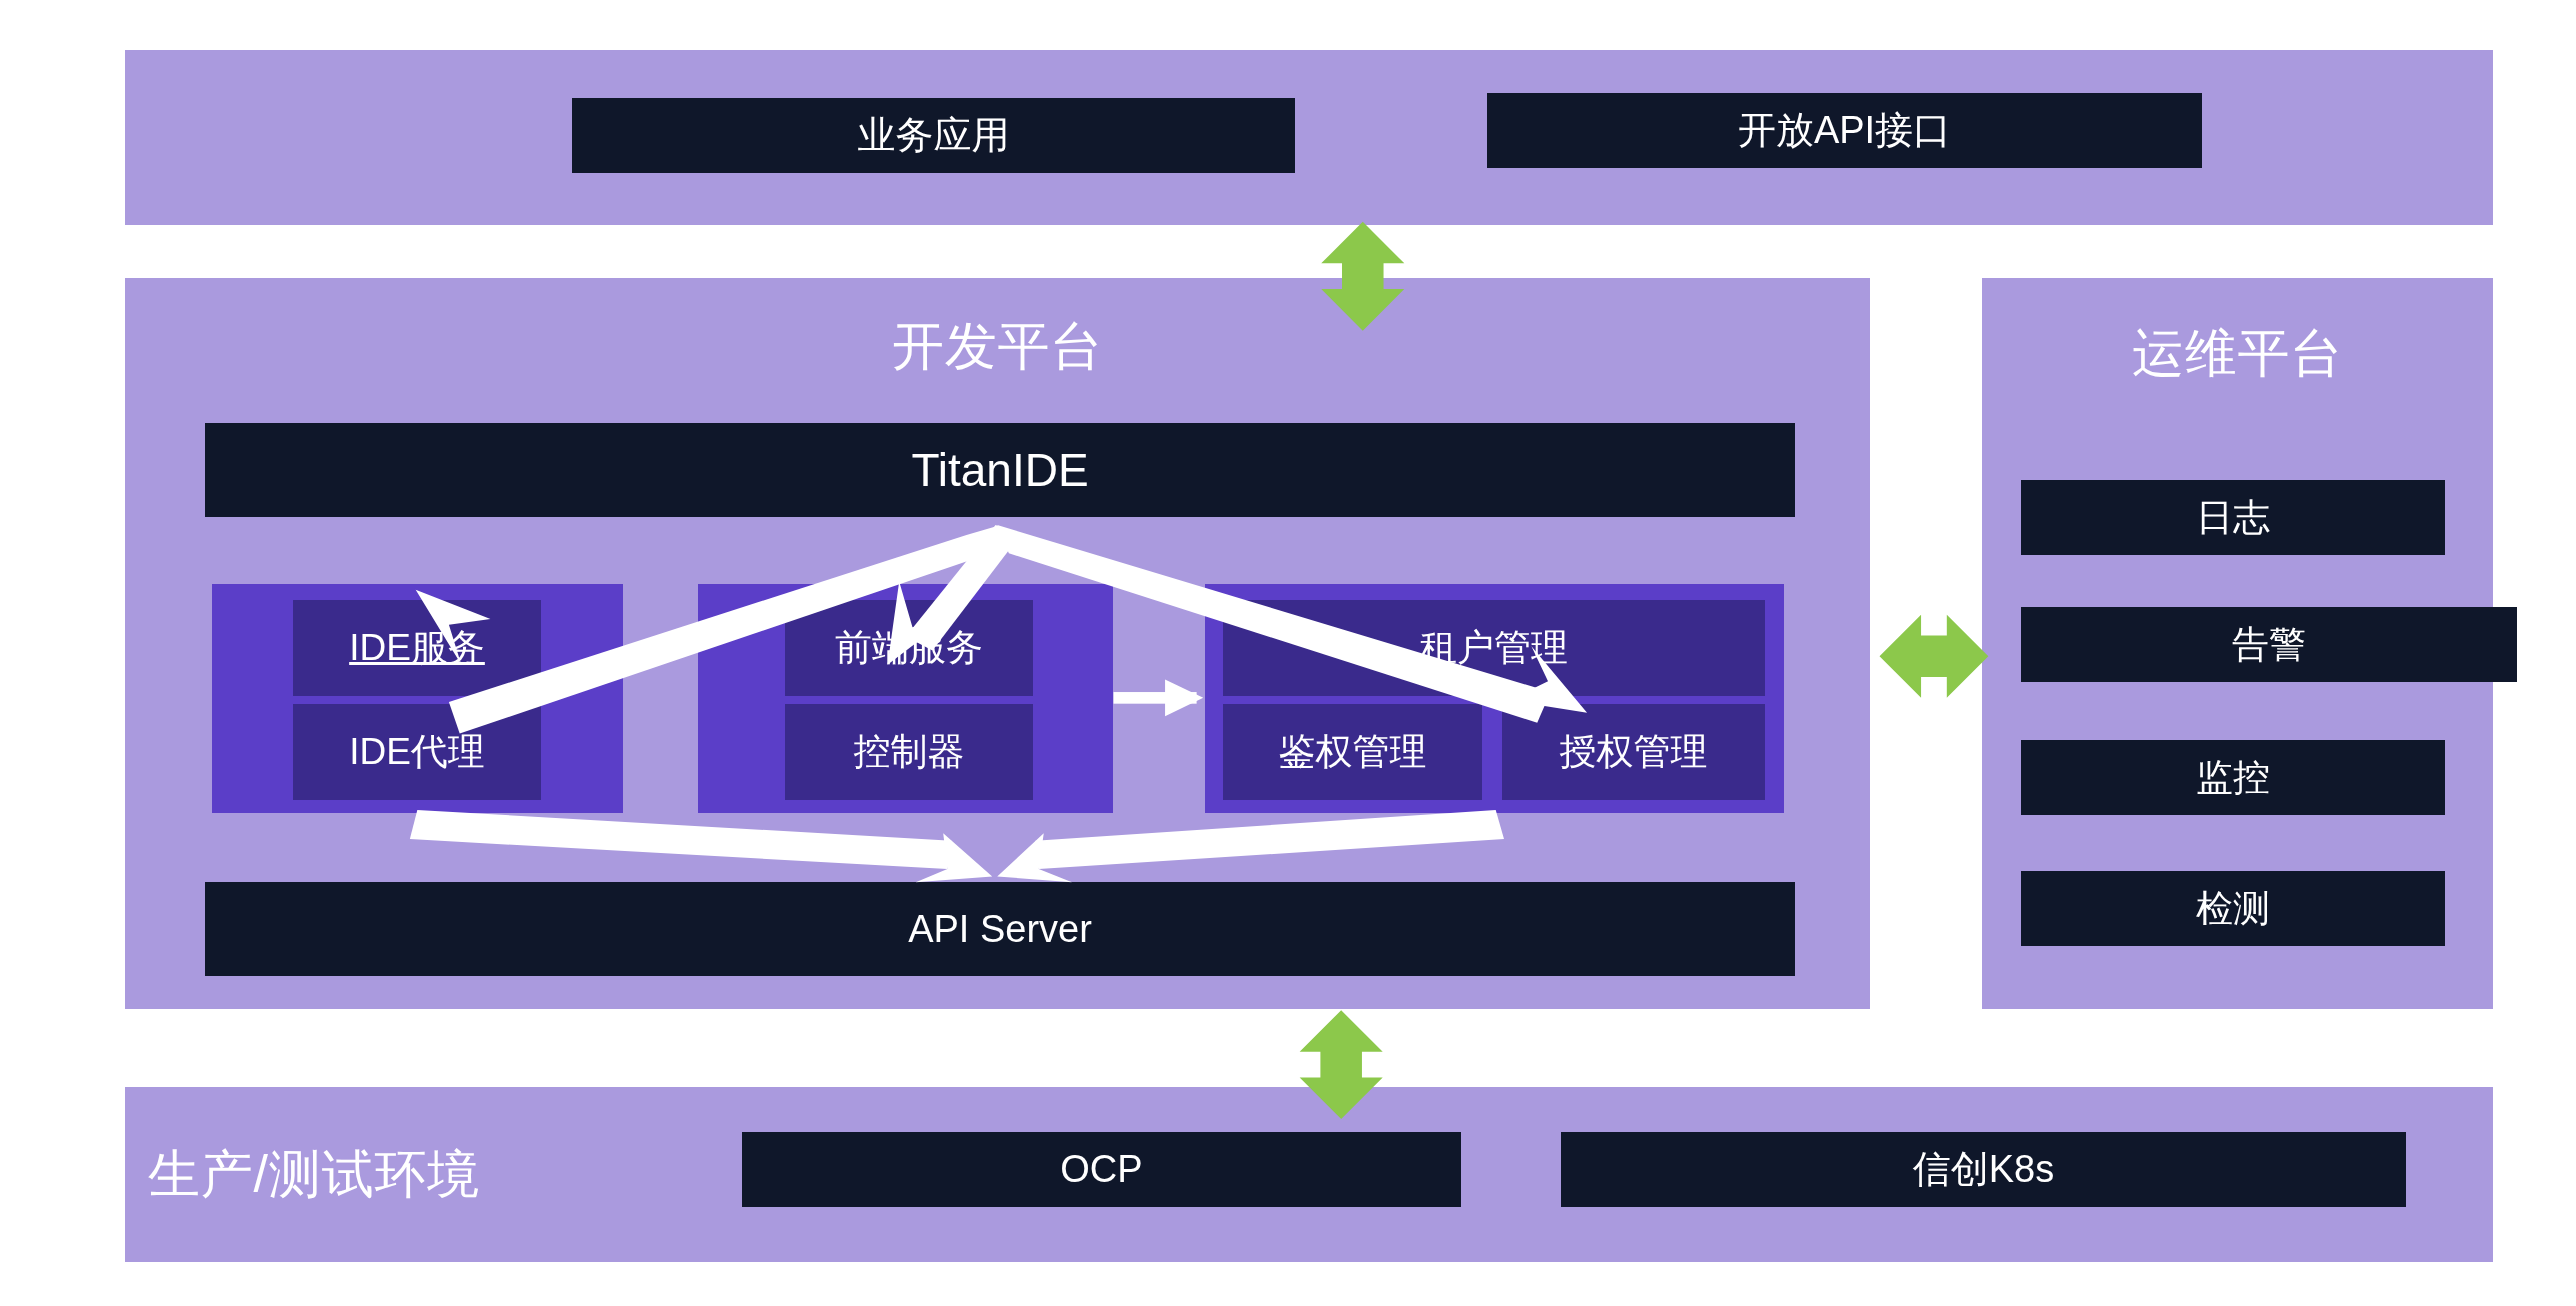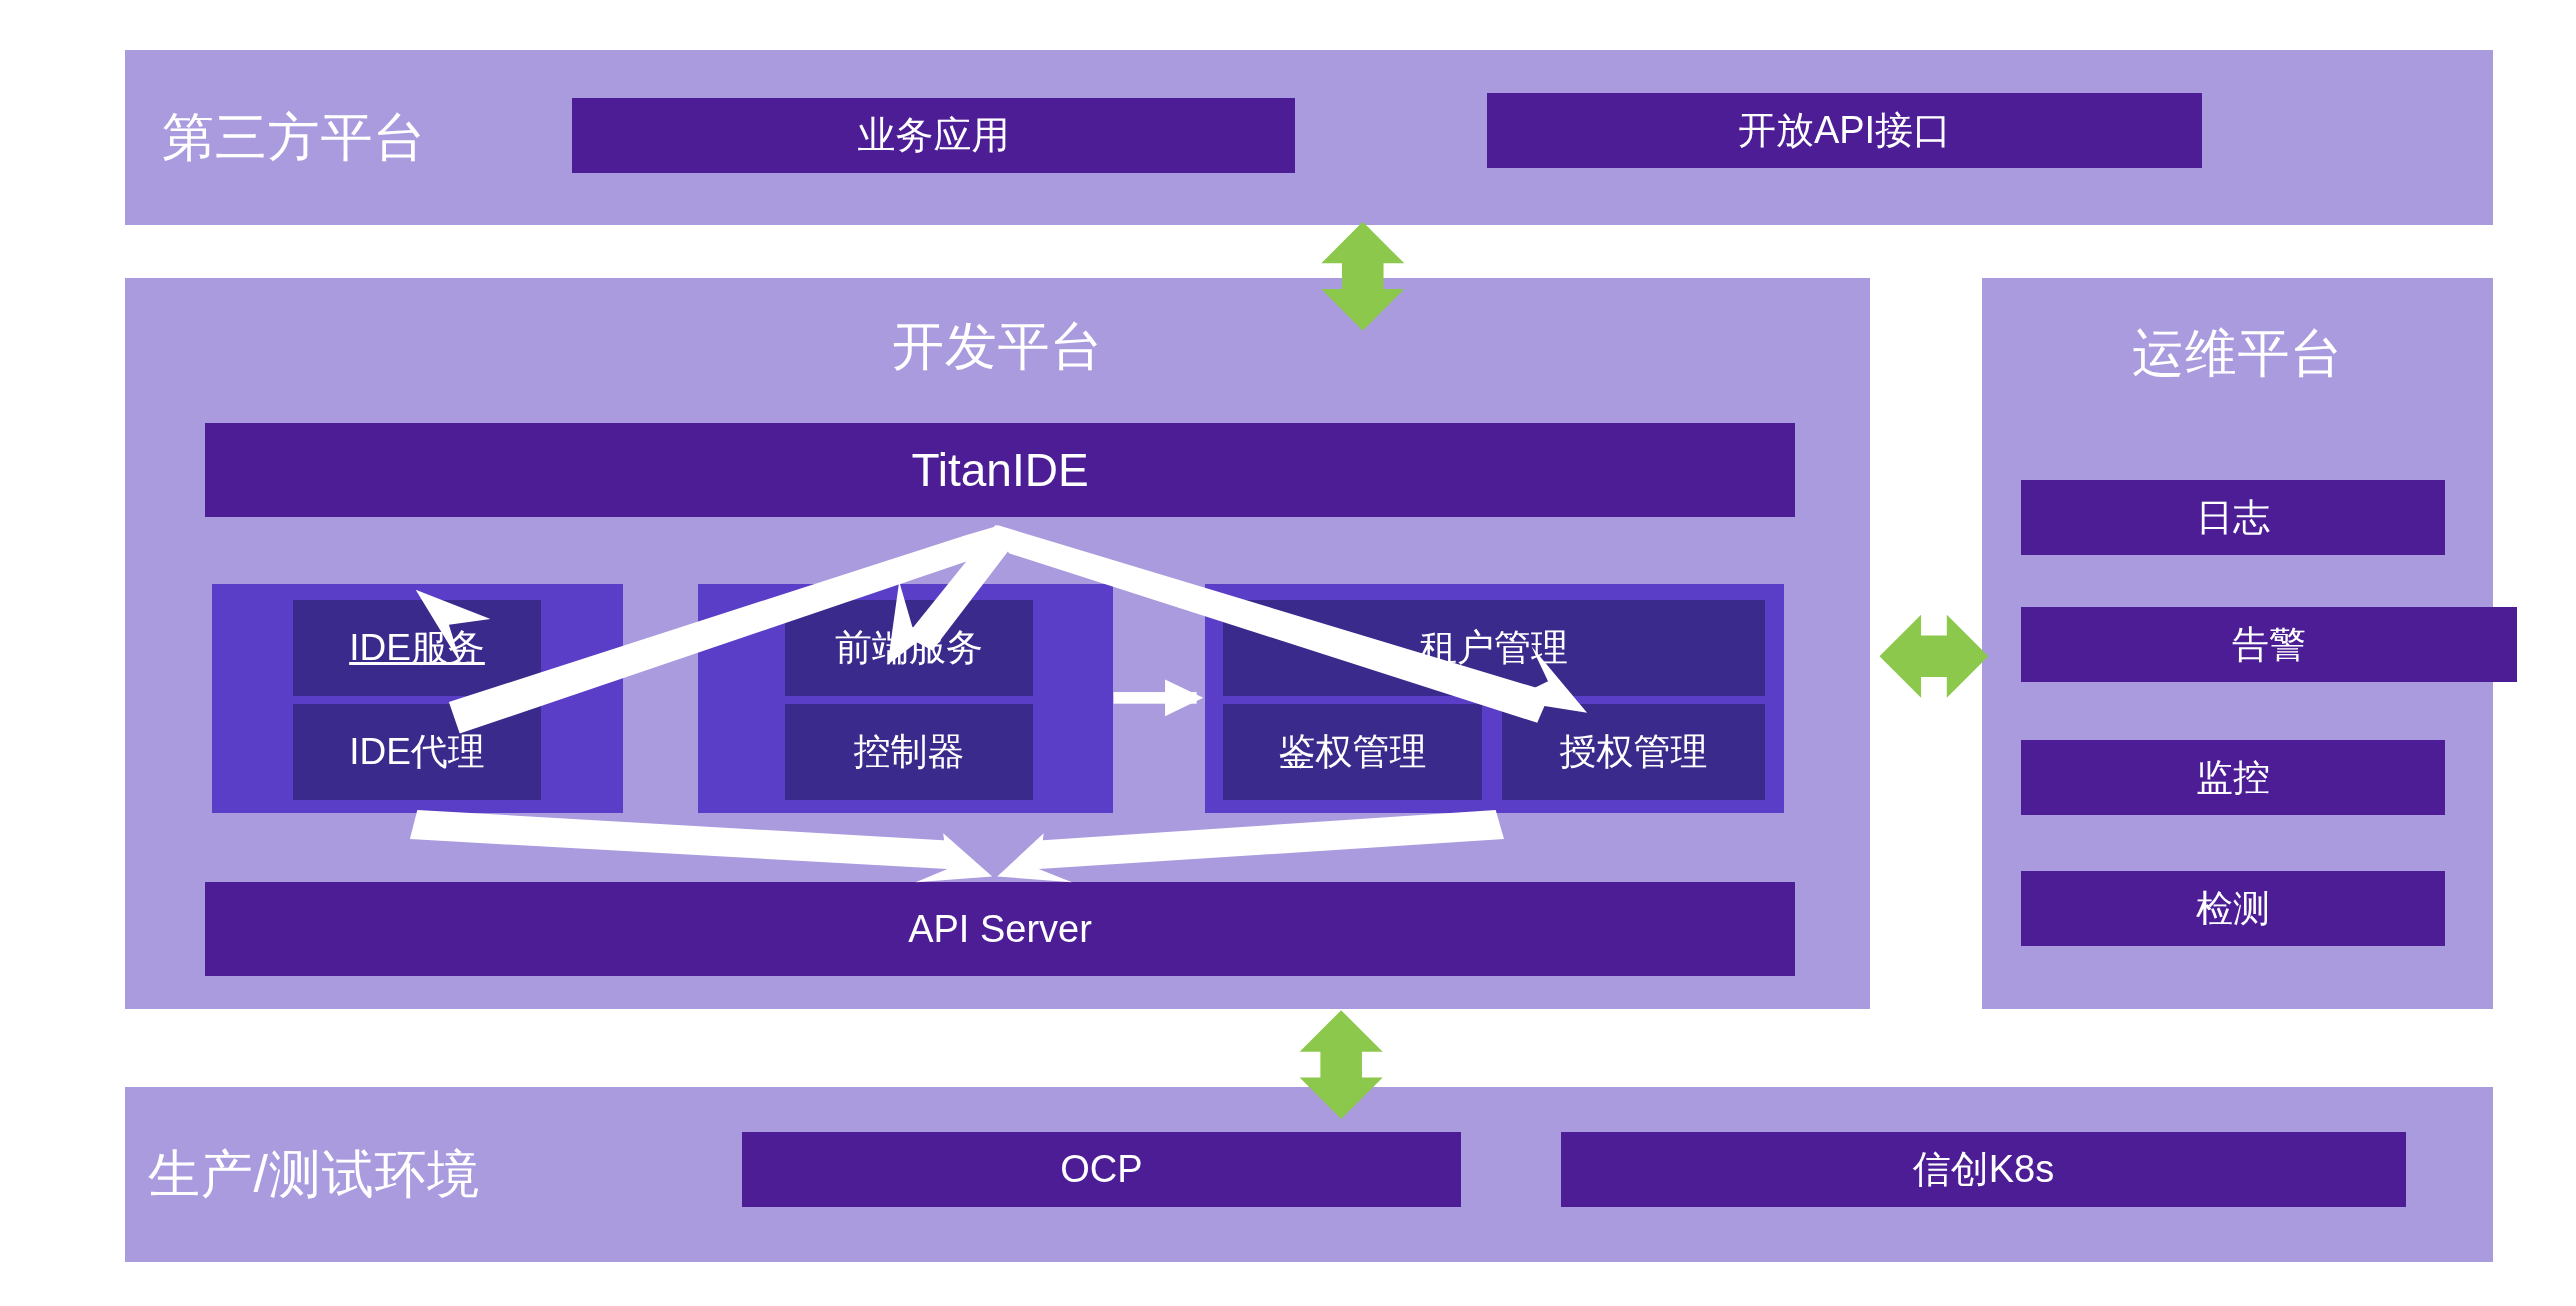--- a/index.html
+++ b/index.html
@@ -34,21 +34,21 @@
     white-space: nowrap;
     letter-spacing: 0.8px;
   }
   .panel-title.center {
     text-align: center;
   }
 
   
   .box {
     position: absolute;
-    background: #4c1d95;
+    background: #0f172a;
     color: #ffffff;
     display: flex;
     align-items: center;
     justify-content: center;
     font-size: 37px;
     box-sizing: border-box;
     white-space: nowrap;
   }
   .box.wide-label {
     font-size: 38px;
@@ -80,21 +80,20 @@
     pointer-events: none;
   }
 </style>
 </head>
 <body>
 
 <div id="stage">
 
   <div class="panel" style="left:125px; top:50px; width:2368px; height:175px;"></div>
 
-  <div class="panel-title" style="left:162px; top:111px;">第三方平台</div>
 
   <div class="box wide-label" style="left:572px; top:98px; width:723px; height:75px;">业务应用</div>
 
   <div class="box wide-label" style="left:1487px; top:93px; width:715px; height:75px;">开放API接口</div>
 
   <div class="panel" style="left:125px; top:278px; width:1745px; height:731px;"></div>
 
   <div class="panel-title center" style="left:125px; top:320px; width:1745px;">开发平台</div>
 
   <div class="box" style="left:205px; top:423px; width:1590px; height:94px; font-size:46px;">TitanIDE</div>

